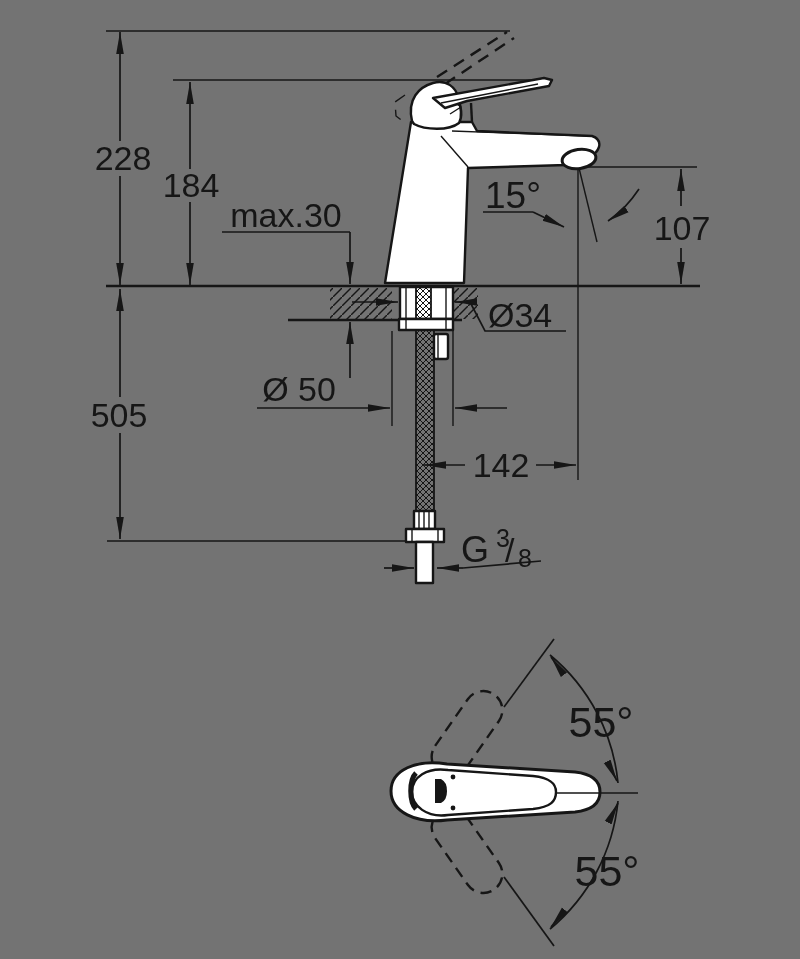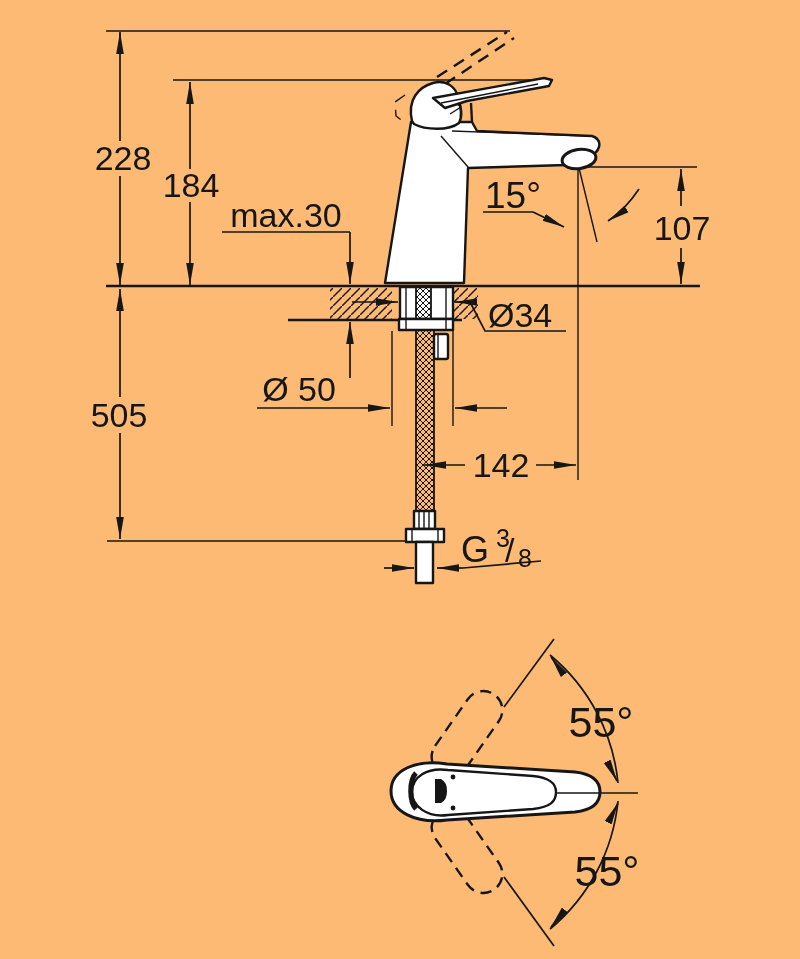--- a/index.html
+++ b/index.html
@@ -1,16 +1,16 @@
 <!DOCTYPE html>
 <html><head>
 <meta charset="utf-8">
 <style>
   html,body{margin:0;padding:0;background:#fff;}
-  #page{width:800px;height:959px;background:#fdba74;position:relative;overflow:hidden;}
+  #page{width:800px;height:959px;background:#737373;position:relative;overflow:hidden;}
   svg{display:block;}
   .ext{stroke:#161616;stroke-width:1.7;fill:none;}
   .dim{stroke:#161616;stroke-width:1.7;fill:none;}
   .obj{stroke:#161616;stroke-width:2.4;fill:none;stroke-linejoin:round;}
   .objf{stroke:#161616;stroke-width:2.4;fill:#ffffff;stroke-linejoin:round;}
   .thick{stroke-width:3;}
   .thin{stroke-width:1.4;}
   .dashed{stroke-dasharray:12 8;}
   .dashed2{stroke-dasharray:11 7;}
   .lbl{fill:#161616;font-family:"Liberation Sans",sans-serif;font-size:34px;}

